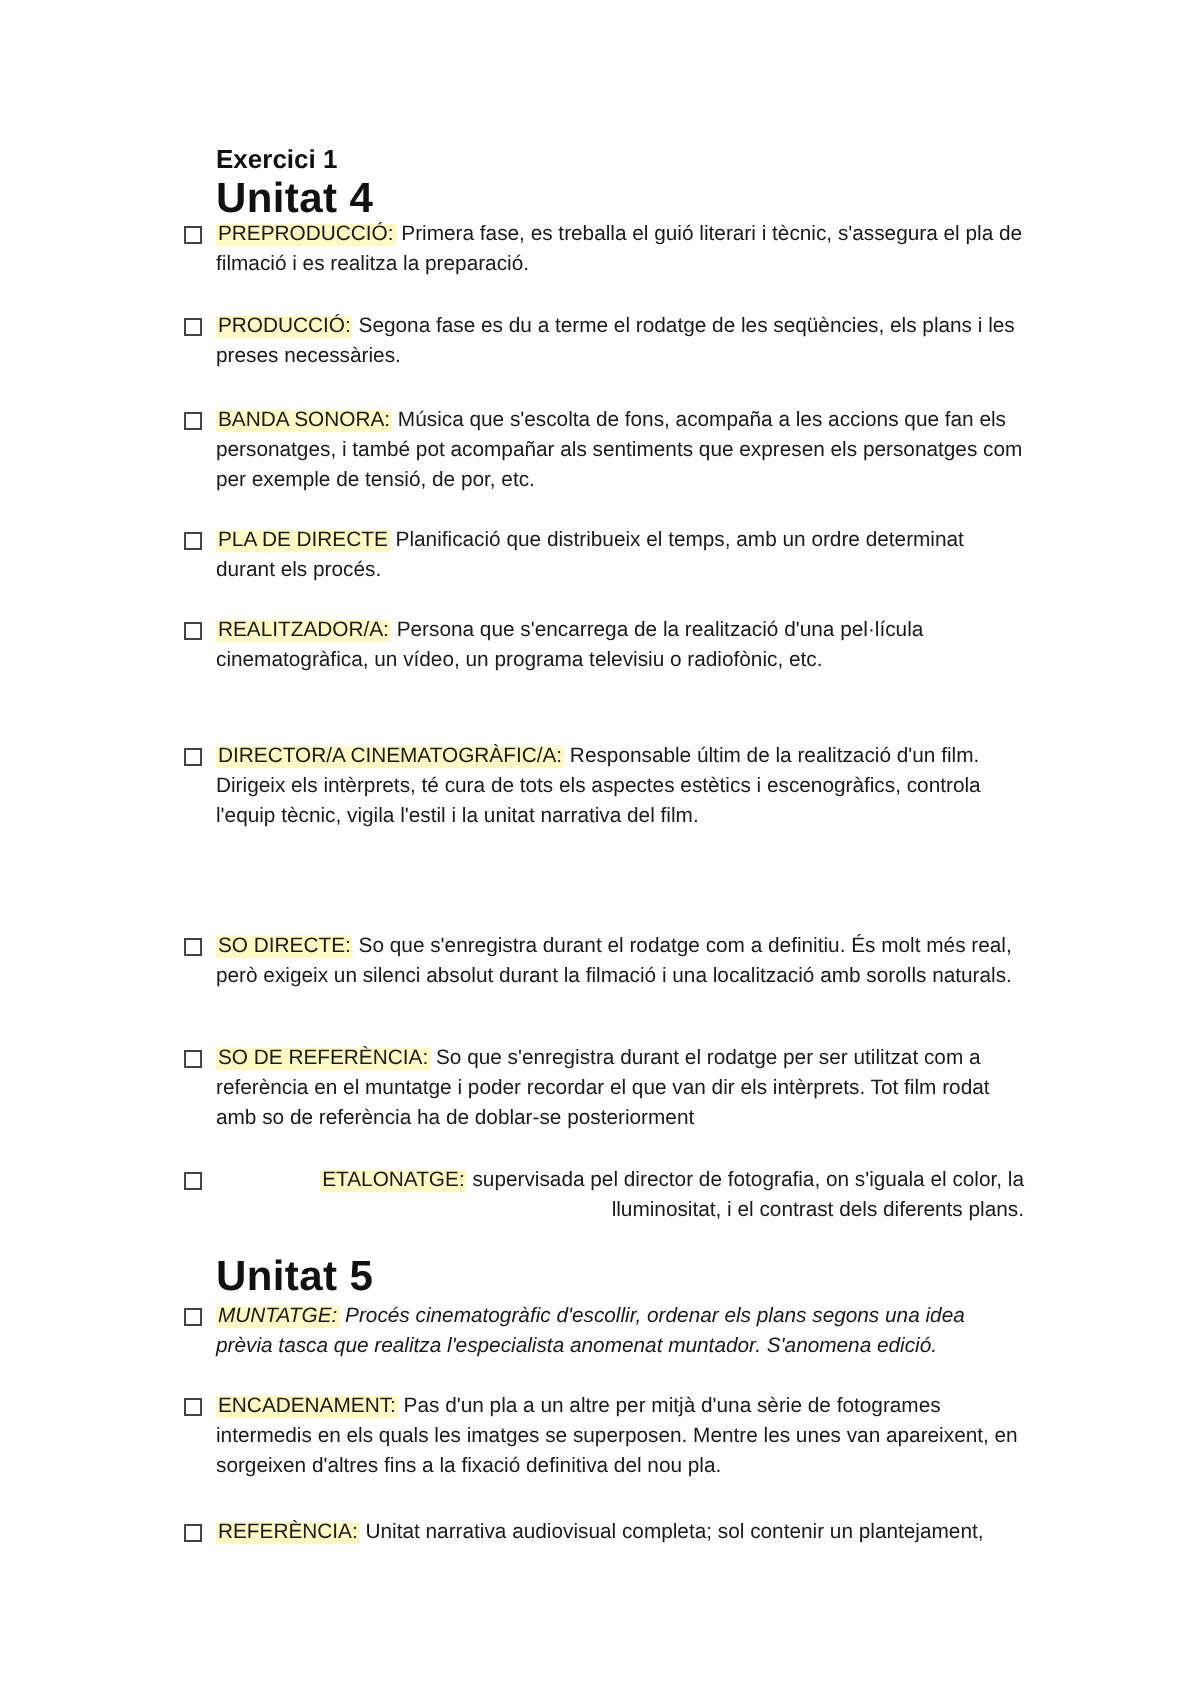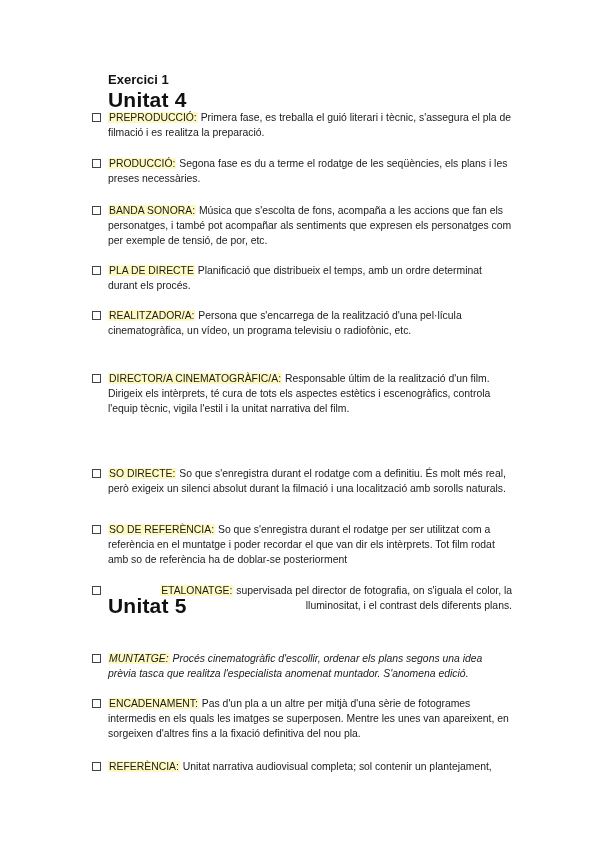--- a/index.html
+++ b/index.html
@@ -115,21 +115,21 @@
   <div class="item" style="top:522px;">
     <span class="checkbox"></span>
     <span class="item-text"><span class="term">SO DE REFERÈNCIA:</span><span> So que s'enregistra durant el rodatge per ser utilitzat com a referència en el muntatge i poder recordar el que van dir els intèrprets. Tot film rodat amb so de referència ha de doblar-se posteriorment</span></span>
   </div>
 
   <div class="item" style="top:583px;text-align:right;">
     <span class="checkbox"></span>
     <span class="item-text"><span class="term">ETALONATGE:</span><span> supervisada pel director de fotografia, on s'iguala el color, la lluminositat, i el contrast dels diferents plans.</span></span>
   </div>
 
-  <div class="unit-title" style="top:594px;">Unitat 5</div>
+  <div class="unit-title" style="top:627px;">Unitat 5</div>
 
   <div class="item" style="top:651px;font-style:italic;">
     <span class="checkbox"></span>
     <span class="item-text"><span class="term">MUNTATGE:</span><span> Procés cinematogràfic d'escollir, ordenar els plans segons una idea prèvia tasca que realitza l'especialista anomenat muntador. S'anomena edició.</span></span>
   </div>
 
   <div class="item" style="top:696px;">
     <span class="checkbox"></span>
     <span class="item-text"><span class="term">ENCADENAMENT:</span><span>  Pas d'un pla a un altre per mitjà d'una sèrie de fotogrames intermedis en els quals les imatges se superposen. Mentre les unes van apareixent, en sorgeixen d'altres fins a la fixació definitiva del nou pla.</span></span>
   </div>

